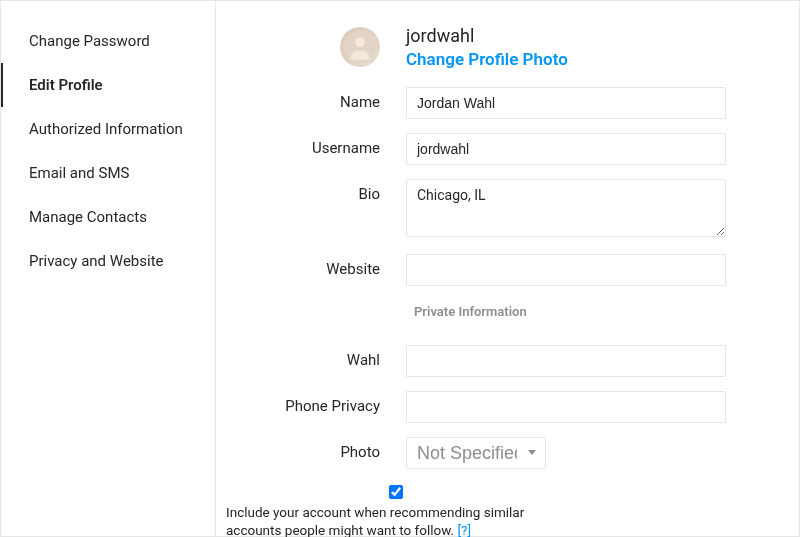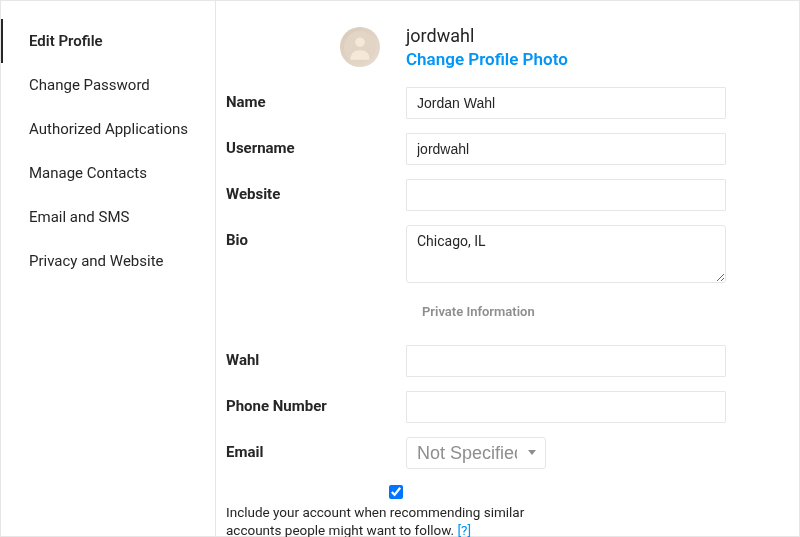--- a/index.html
+++ b/index.html
@@ -84,25 +84,25 @@
       color: #0095f6;
       cursor: pointer;
     }
     .form-row {
       display: flex;
       align-items: flex-start;
       margin-bottom: 14px;
     }
     .label-col {
       width: 180px;
-      text-align: left;
+      text-align: right;
       padding-right: 26px;
       padding-top: 6px;
       font-size: 15px;
-      font-weight: 700;
+      font-weight: 400;
       color: #262626;
       line-height: 1.25;
     }
     .field-col {
       flex: 1;
       max-width: 320px;
     }
     .text-input {
       width: 100%;
       height: 32px;
@@ -122,21 +122,21 @@
       font-size: 14px;
       color: #262626;
       background: #fff;
       resize: vertical;
       font-family: inherit;
     }
     .section-heading {
       font-size: 13px;
       font-weight: 600;
       color: #8e8e8e;
-      margin: 4px 0 12px 16px;
+      margin: 4px 0 12px 8px;
     }
     .select-wrapper {
       position: relative;
       width: 140px;
     }
     .select-input {
       width: 100%;
       height: 32px;
       border: 1px solid #e6e6e6;
       border-radius: 3px;
@@ -180,25 +180,25 @@
     .help-link {
       color: #0095f6;
       cursor: pointer;
     }
   </style>
 </head>
 <body>
 
 <div class="container">
   <nav class="sidebar">
+    <div class="sidebar-item">Change Password</div>
     <div class="sidebar-item active">Edit Profile</div>
-    <div class="sidebar-item">Change Password</div>
-    <div class="sidebar-item">Authorized Applications</div>
+    <div class="sidebar-item">Authorized Information</div>
+    <div class="sidebar-item">Email and SMS</div>
     <div class="sidebar-item">Manage Contacts</div>
-    <div class="sidebar-item">Email and SMS</div>
     <div class="sidebar-item">Privacy and Website</div>
   </nav>
 
   <main class="main">
     <div class="header-row">
       <div class="header-left">
         <div class="avatar">
           <svg viewBox="0 0 40 40">
             <circle cx="20" cy="20" r="20" fill="#e2d5c5"></circle>
             <circle cx="20" cy="14" r="6" fill="#f4e8d8"></circle>
@@ -220,56 +220,56 @@
     </div>
 
     <div class="form-row">
       <div class="label-col">Username</div>
       <div class="field-col">
         <input class="text-input" type="text" value="jordwahl" style="">
       </div>
     </div>
 
     <div class="form-row">
+      <div class="label-col">Bio</div>
+      <div class="field-col">
+        <textarea class="textarea-input" style="">Chicago, IL</textarea>
+      </div>
+    </div>
+
+    <div class="form-row">
       <div class="label-col">Website</div>
       <div class="field-col">
         <input class="text-input" type="text" value="" style="">
       </div>
     </div>
 
     <div class="form-row">
-      <div class="label-col">Bio</div>
-      <div class="field-col">
-        <textarea class="textarea-input" style="">Chicago, IL</textarea>
-      </div>
-    </div>
-
-    <div class="form-row">
       <div class="label-col"></div>
       <div class="field-col">
         <div class="section-heading">Private Information</div>
       </div>
     </div>
 
     <div class="form-row">
       <div class="label-col">Wahl</div>
       <div class="field-col">
         <input class="text-input" type="text" value="" style="">
       </div>
     </div>
 
     <div class="form-row">
-      <div class="label-col">Phone Number</div>
+      <div class="label-col">Phone Privacy</div>
       <div class="field-col">
         <input class="text-input" type="text" value="" style="">
       </div>
     </div>
 
     <div class="form-row">
-      <div class="label-col">Email</div>
+      <div class="label-col">Photo</div>
       <div class="field-col">
         <div class="select-wrapper">
           <select class="select-input">
             <option>Not Specified</option>
           </select>
         </div>
       </div>
     </div>
 
     <div class="form-row">

